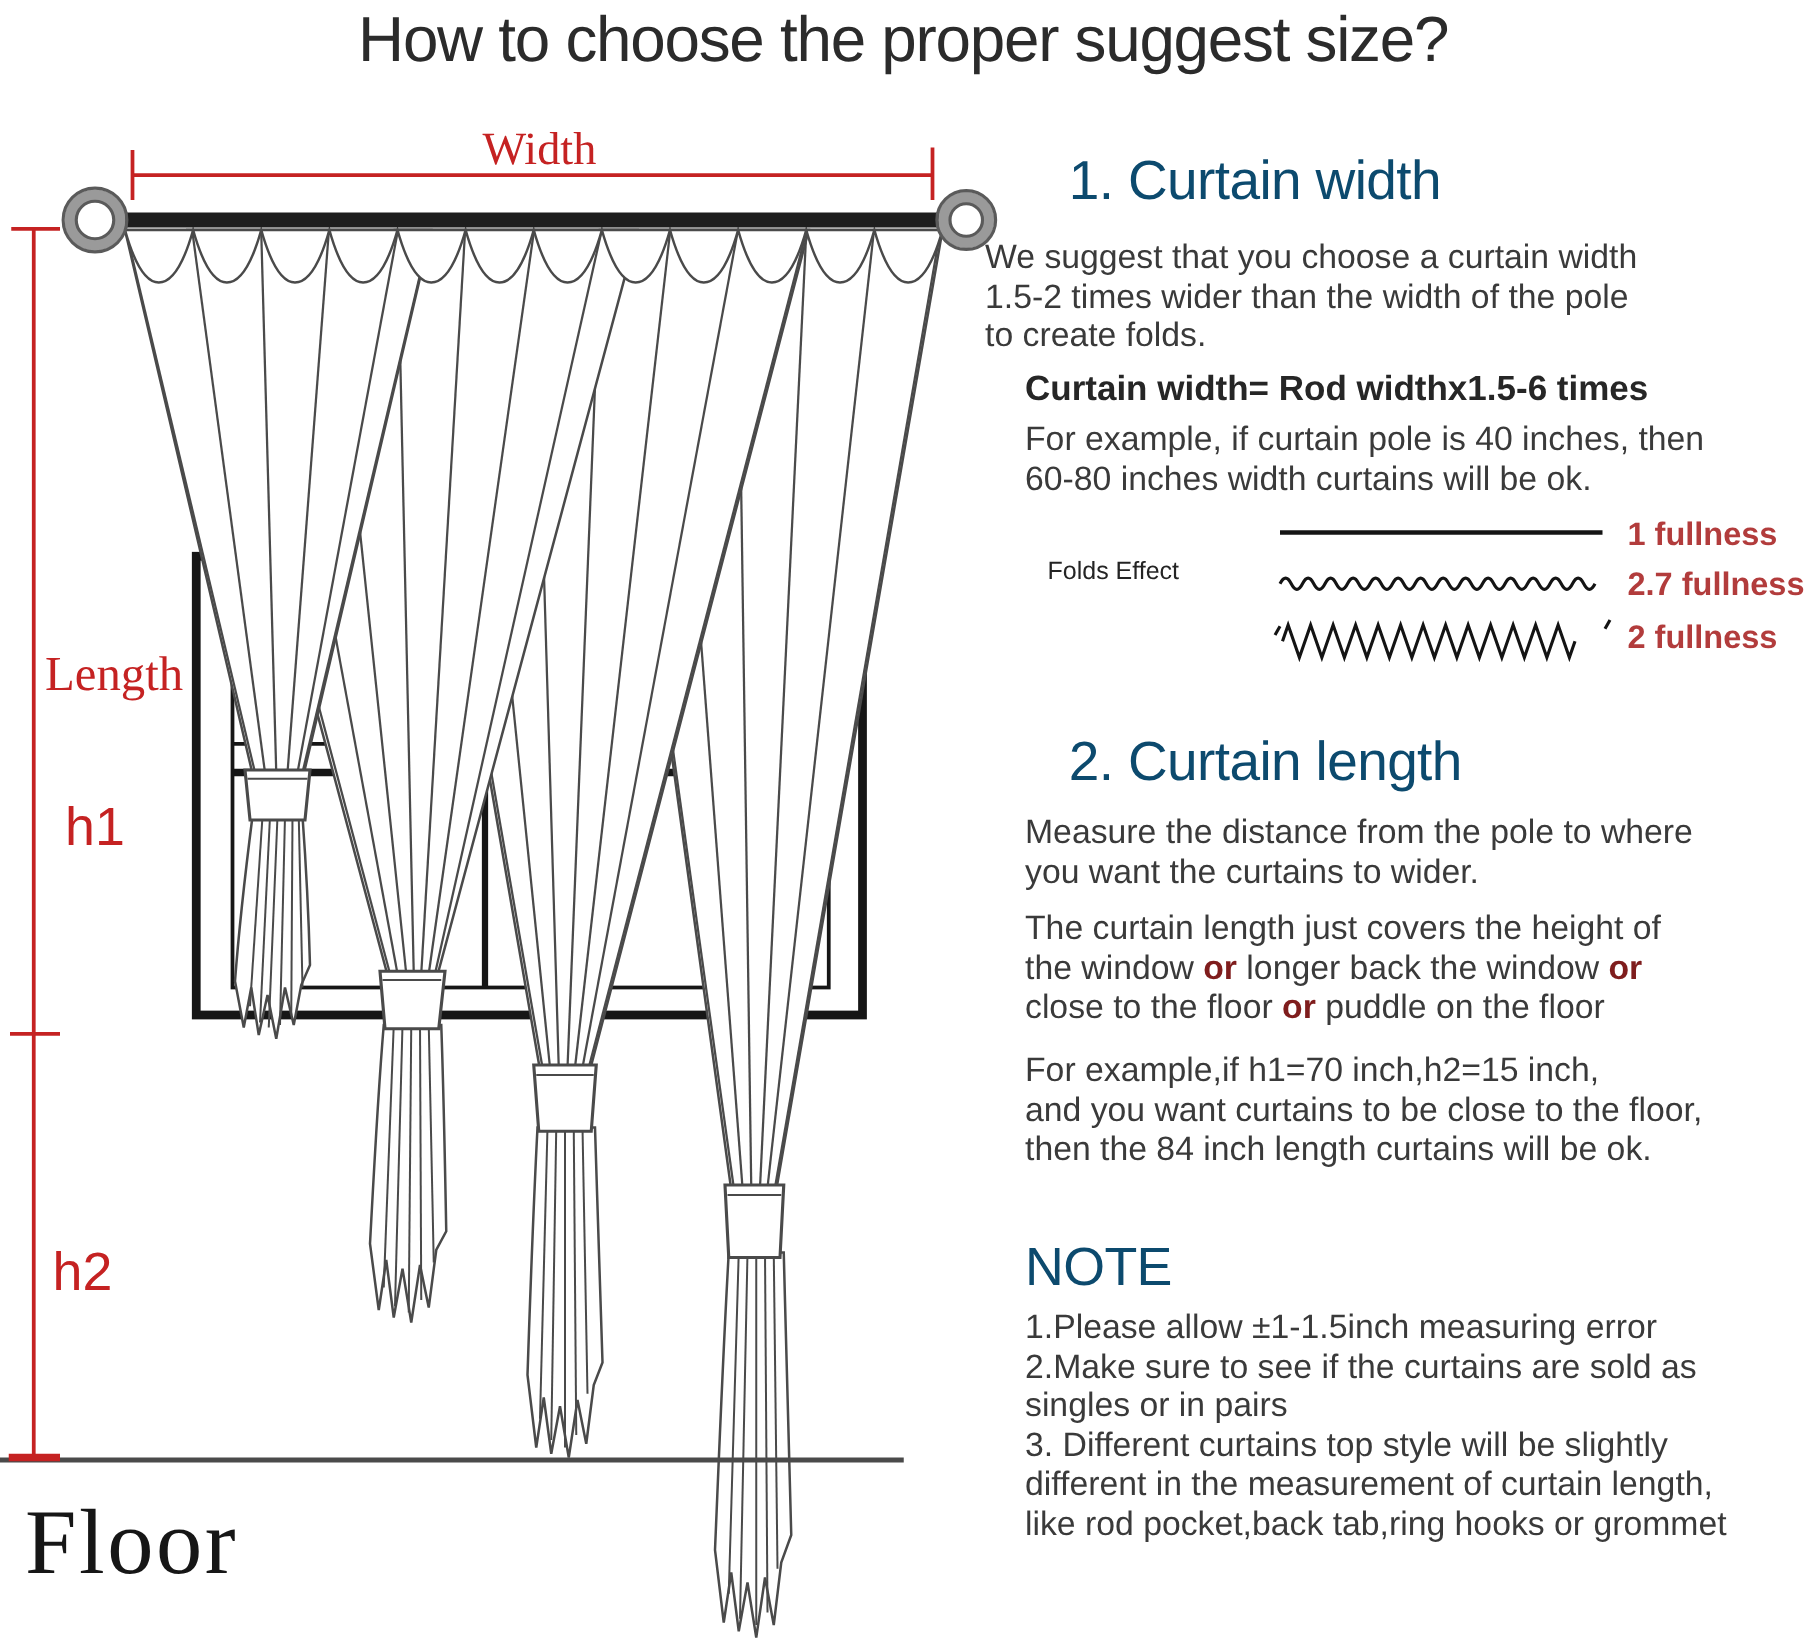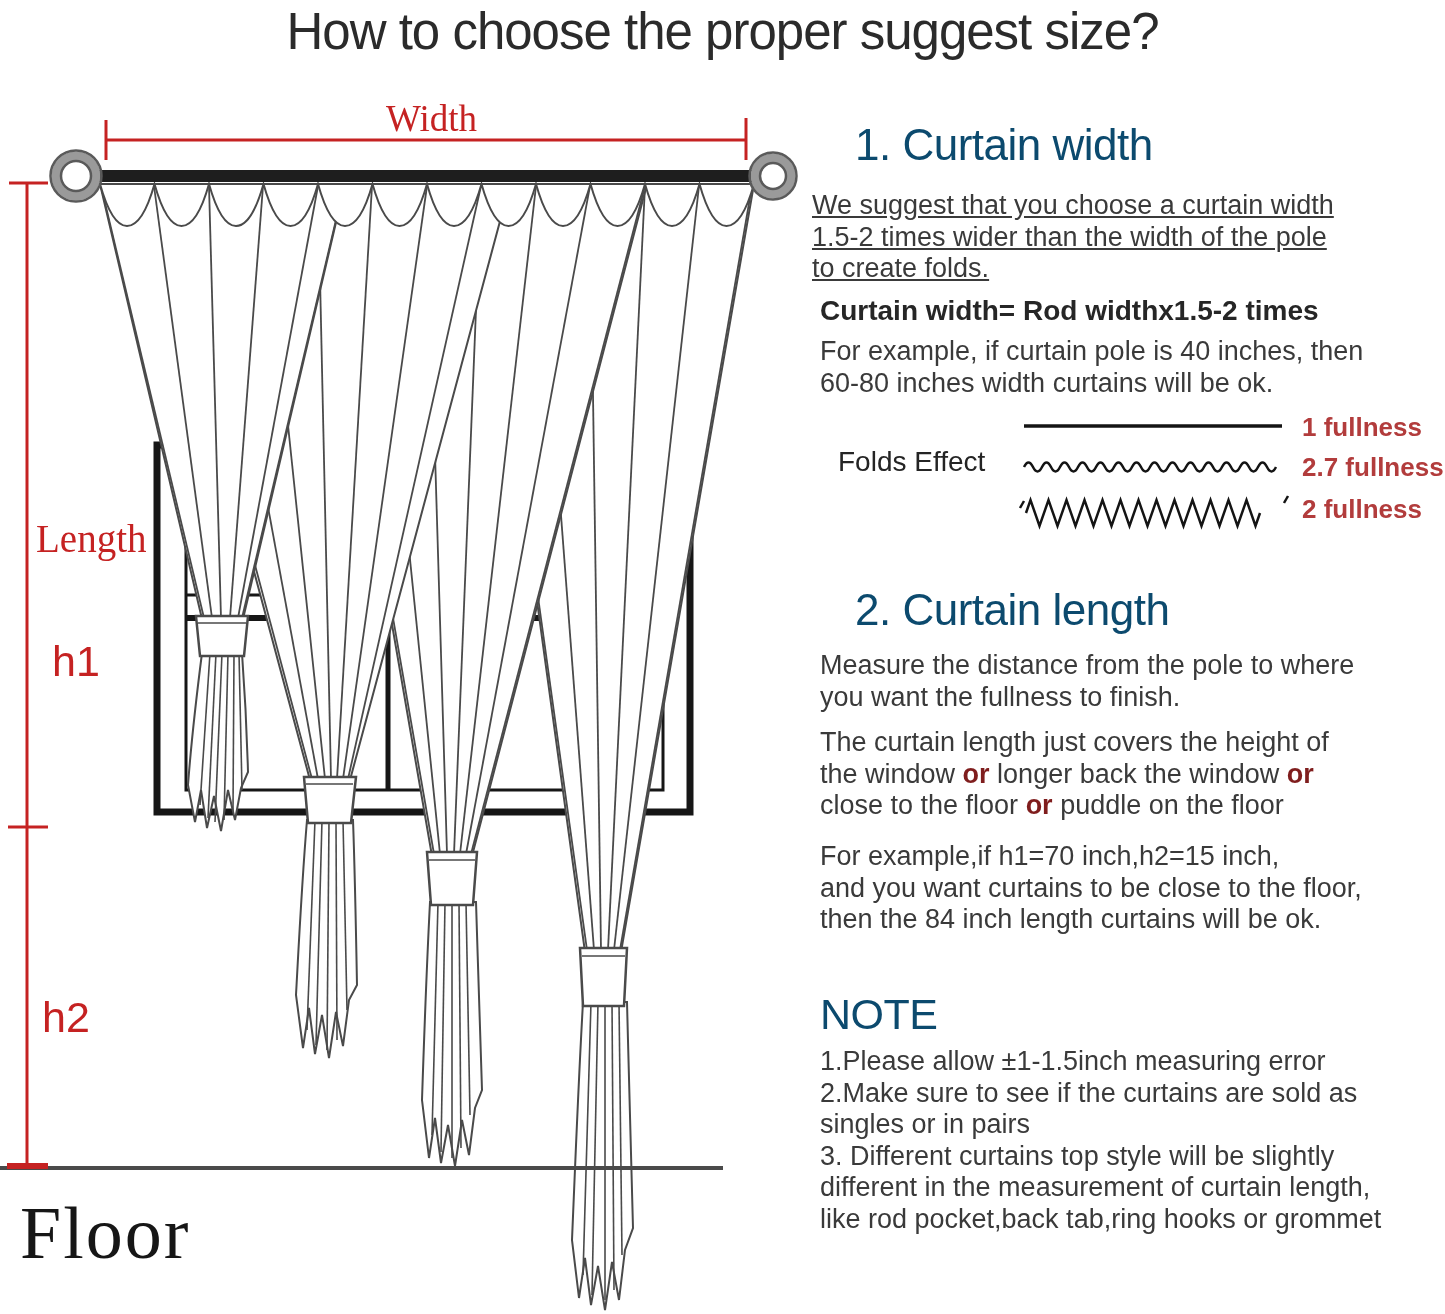--- a/index.html
+++ b/index.html
@@ -4,21 +4,21 @@
 <style>
   html,body{margin:0;padding:0;}
   body{width:1445px;height:1314px;position:relative;background:#ffffff;overflow:hidden;
        font-family:"Liberation Sans",sans-serif;color:#3a3a3a;}
   .abs{position:absolute;}
   .title{left:0;right:0;top:2px;text-align:center;font-size:51px;color:#2b2b2b;letter-spacing:-1px;}
   .heading{font-size:44px;color:#0c4a6e;letter-spacing:-0.5px;}
   .para{font-size:27px;line-height:31.5px;color:#3a3a3a;white-space:pre-line;}
   .formula{font-size:28px;font-weight:bold;color:#262626;white-space:pre-line;}
   .b{font-weight:bold;color:#7f1d1d;}
-  .folds-label{font-size:28px;color:#242424;}
+  .folds-label{font-size:20px;color:#242424;}
   .fullness{font-size:26px;color:#b23c3c;line-height:30px;font-weight:bold;}
   .note-item{font-size:27px;line-height:31.5px;color:#3a3a3a;white-space:pre-line;}
   svg text{font-family:"Liberation Serif",serif;}
   svg text.sans{font-family:"Liberation Sans",sans-serif;}
 </style>
 </head>
 <body>
 
 <svg class="abs" style="left:0;top:0;" width="1445" height="1314" viewBox="0 0 1445 1314">
 
@@ -179,25 +179,25 @@
   <text class="sans" x="52" y="676" font-size="43" fill="#c52222">h1</text>
   <text class="sans" x="42" y="1032" font-size="43" fill="#c52222">h2</text>
 
   <text x="20" y="1258" font-size="74" fill="#161616" letter-spacing="2">Floor</text>
 </svg>
 
 <div class="abs title">How to choose the proper suggest size?</div>
 
 <div class="abs heading" style="left:855px;top:120px;">1. Curtain width</div>
 
-<div class="abs para" style="left:812px;top:190px;width:610px;text-decoration:underline;">We suggest that you choose a curtain width
+<div class="abs para" style="left:788px;top:190px;width:610px;">We suggest that you choose a curtain width
 1.5-2 times wider than the width of the pole
 to create folds.</div>
 
-<div class="abs formula" style="left:820px;top:295px;width:610px;">Curtain width= Rod widthx1.5-2 times</div>
+<div class="abs formula" style="left:820px;top:295px;width:610px;">Curtain width= Rod widthx1.5-6 times</div>
 
 <div class="abs para" style="left:820px;top:336px;width:620px;">For example, if curtain pole is 40 inches, then
 60-80 inches width curtains will be ok.</div>
 
 <div class="abs folds-label" style="left:838px;top:446px;">Folds Effect</div>
 
 <svg class="abs" style="left:1012px;top:405px;" width="285" height="125" viewBox="0 0 285 125">
   <line x1="12" y1="21" x2="270" y2="21" stroke="#141414" stroke-width="3.5"></line>
   <path d="M12 62 q4.5 -9 9 0 t9 0 t9 0 t9 0 t9 0 t9 0 t9 0 t9 0 t9 0 t9 0 t9 0 t9 0 t9 0 t9 0 t9 0 t9 0 t9 0 t9 0 t9 0 t9 0 t9 0 t9 0 t9 0 t9 0 t9 0 t9 0 t9 0 t9 0" fill="none" stroke="#141414" stroke-width="2.5"></path>
   <path d="M14 108 l4.5 -13 l9 26 l9 -26 l9 26 l9 -26 l9 26 l9 -26 l9 26 l9 -26 l9 26 l9 -26 l9 26 l9 -26 l9 26 l9 -26 l9 26 l9 -26 l9 26 l9 -26 l9 26 l9 -26 l9 26 l9 -26 l9 26 l9 -26 l9 26 l4.5 -13" fill="none" stroke="#141414" stroke-width="2.5"></path>
@@ -205,21 +205,21 @@
   <path d="M272 98 l4 -7" stroke="#141414" stroke-width="2.5" fill="none"></path>
 </svg>
 
 <div class="abs fullness" style="left:1302px;top:412px;">1 fullness</div>
 <div class="abs fullness" style="left:1302px;top:452px;">2.7 fullness</div>
 <div class="abs fullness" style="left:1302px;top:494px;">2 fullness</div>
 
 <div class="abs heading" style="left:855px;top:585px;">2. Curtain length</div>
 
 <div class="abs para" style="left:820px;top:650px;width:620px;">Measure the distance from the pole to where
-you want the fullness to finish.</div>
+you want the curtains to wider.</div>
 
 <div class="abs para" style="left:820px;top:727px;width:620px;"><span>The curtain length just covers the height of
 the window </span><span class="b">or</span><span> longer back the window </span><span class="b">or</span><span>
 close to the floor </span><span class="b">or</span><span> puddle on the floor</span></div>
 
 <div class="abs para" style="left:820px;top:841px;width:630px;">For example,if h1=70 inch,h2=15 inch,
 and you want curtains to be close to the floor,
 then the 84 inch length curtains will be ok.</div>
 
 <div class="abs heading" style="left:820px;top:990px;font-size:43px;">NOTE</div>

